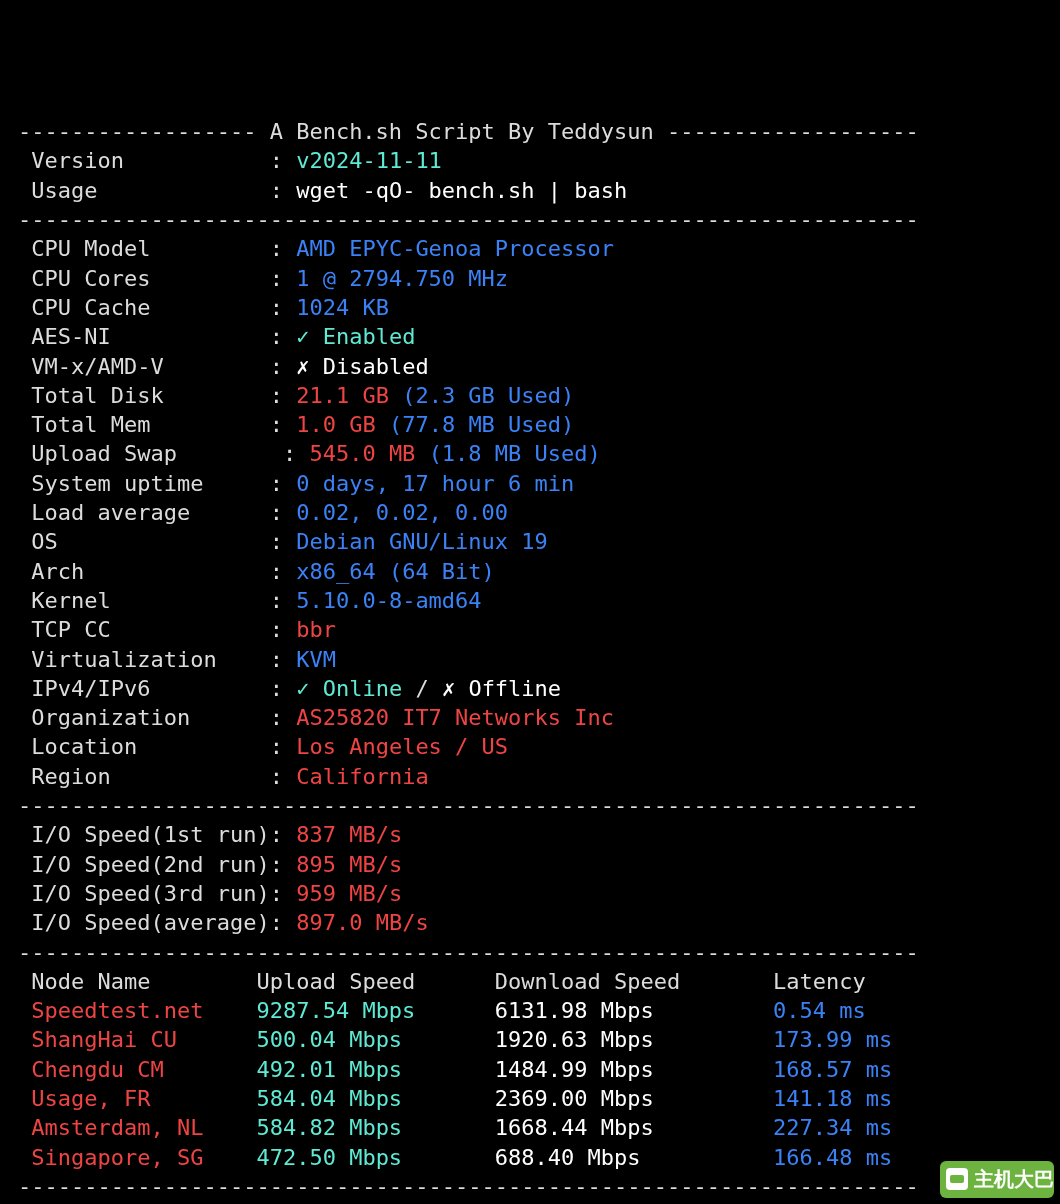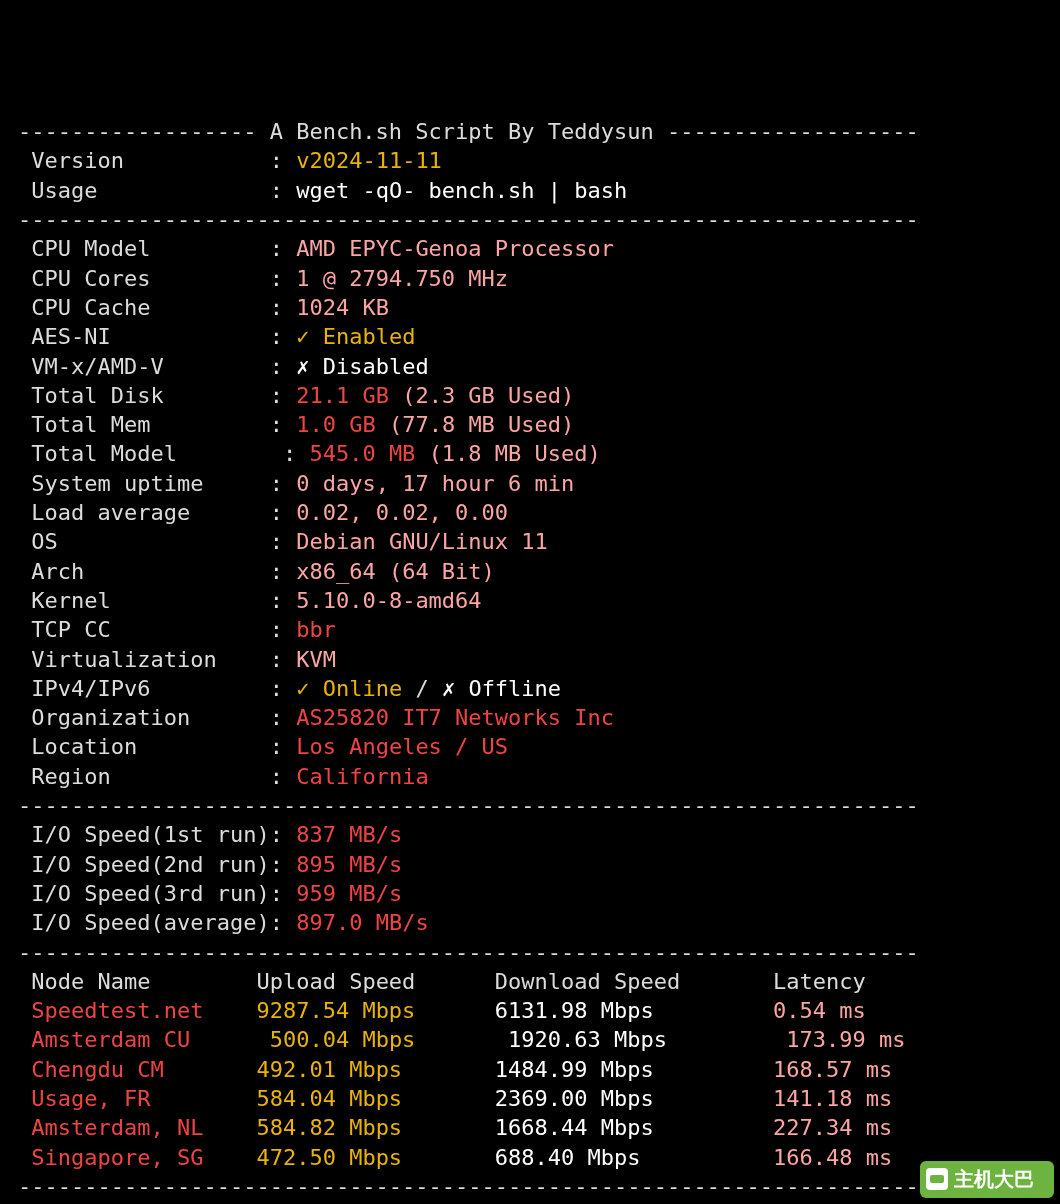--- a/index.html
+++ b/index.html
@@ -7,35 +7,35 @@
     color: #dcdcdc;
     font-family: "DejaVu Sans Mono", "Menlo", "Consolas", monospace;
     font-size: 22px;
     line-height: 29.3px;
     margin: 0;
     padding: 0 18px;
     width: 1060px;
     box-sizing: border-box;
     white-space: pre;
   }
-  .green  { color: #eab308; margin-top: 20px; }
+  .green  { color: #5eead4; margin-top: 20px; }
   .red    { color: #ffffff; }
   .yellow { color: #ef4444; }
-  .cyan   { color: #fca5a5; text-align: center; }
+  .cyan   { color: #3b82f6; text-align: center; }
   .white  { color: #dcdcdc; }
   .watermark {
     position: fixed;
     right: 6px;
     bottom: 6px;
     background: #6db33f;
     color: #fff;
     font-family: sans-serif;
     font-size: 20px;
     font-weight: bold;
-    padding: 4px 20px 4px 6px;
+    padding: 4px 0 4px 6px;
     border-radius: 6px;
     display: flex;
     align-items: center;
     gap: 6px;
   }
   .watermark .icon {
     width: 22px;
     height: 22px;
     background: #fff;
     border-radius: 4px;
@@ -59,41 +59,41 @@
 <span class="white"> Version           </span><span class="white">: </span><span class="green">v2024-11-11</span>
 <span class="white"> Usage             </span><span class="white">: </span><span class="red">wget -qO- bench.sh | bash</span>
 <span class="white">--------------------------------------------------------------------</span>
 <span class="white"> CPU Model         </span><span class="white">: </span><span class="cyan">AMD EPYC-Genoa Processor</span>
 <span class="white"> CPU Cores         </span><span class="white">: </span><span class="cyan">1 @ 2794.750 MHz</span>
 <span class="white"> CPU Cache         </span><span class="white">: </span><span class="cyan">1024 KB</span>
 <span class="white"> AES-NI            </span><span class="white">: </span><span class="green">✓ Enabled</span>
 <span class="white"> VM-x/AMD-V        </span><span class="white">: </span><span class="red">✗ Disabled</span>
 <span class="white"> Total Disk        </span><span class="white">: </span><span class="yellow">21.1 GB</span> <span class="cyan">(2.3 GB Used)</span>
 <span class="white"> Total Mem         </span><span class="white">: </span><span class="yellow">1.0 GB</span> <span class="cyan">(77.8 MB Used)</span>
-<span class="white"> Total Model        </span><span class="white">: </span><span class="yellow">545.0 MB</span> <span class="cyan">(1.8 MB Used)</span>
+<span class="white"> Upload Swap        </span><span class="white">: </span><span class="yellow">545.0 MB</span> <span class="cyan">(1.8 MB Used)</span>
 <span class="white"> System uptime     </span><span class="white">: </span><span class="cyan">0 days, 17 hour 6 min</span>
 <span class="white"> Load average      </span><span class="white">: </span><span class="cyan">0.02, 0.02, 0.00</span>
-<span class="white"> OS                </span><span class="white">: </span><span class="cyan">Debian GNU/Linux 11</span>
+<span class="white"> OS                </span><span class="white">: </span><span class="cyan">Debian GNU/Linux 19</span>
 <span class="white"> Arch              </span><span class="white">: </span><span class="cyan">x86_64 (64 Bit)</span>
 <span class="white"> Kernel            </span><span class="white">: </span><span class="cyan">5.10.0-8-amd64</span>
 <span class="white"> TCP CC            </span><span class="white">: </span><span class="yellow">bbr</span>
 <span class="white"> Virtualization    </span><span class="white">: </span><span class="cyan">KVM</span>
 <span class="white"> IPv4/IPv6         </span><span class="white">: </span><span class="green">✓ Online</span><span class="white"> / </span><span class="red">✗ Offline</span>
 <span class="white"> Organization      </span><span class="white">: </span><span class="yellow">AS25820 IT7 Networks Inc</span>
 <span class="white"> Location          </span><span class="white">: </span><span class="yellow">Los Angeles / US</span>
 <span class="white"> Region            </span><span class="white">: </span><span class="yellow">California</span>
 <span class="white">--------------------------------------------------------------------</span>
 <span class="white"> I/O Speed(1st run)</span><span class="white">: </span><span class="yellow">837 MB/s</span>
 <span class="white"> I/O Speed(2nd run)</span><span class="white">: </span><span class="yellow">895 MB/s</span>
 <span class="white"> I/O Speed(3rd run)</span><span class="white">: </span><span class="yellow">959 MB/s</span>
 <span class="white"> I/O Speed(average)</span><span class="white">: </span><span class="yellow">897.0 MB/s</span>
 <span class="white">--------------------------------------------------------------------</span>
  <span class="white">Node Name        </span><span class="white">Upload Speed      </span><span class="white">Download Speed       </span><span class="white">Latency       </span>
  <span class="yellow">Speedtest.net    </span><span class="green">9287.54 Mbps      </span><span class="red">6131.98 Mbps         </span><span class="cyan">0.54 ms       </span>
- <span class="yellow">Amsterdam CU      </span><span class="green">500.04 Mbps       </span><span class="red">1920.63 Mbps         </span><span class="cyan">173.99 ms     </span>
+ <span class="yellow">ShangHai CU      </span><span class="green">500.04 Mbps       </span><span class="red">1920.63 Mbps         </span><span class="cyan">173.99 ms     </span>
  <span class="yellow">Chengdu CM       </span><span class="green">492.01 Mbps       </span><span class="red">1484.99 Mbps         </span><span class="cyan">168.57 ms     </span>
  <span class="yellow">Usage, FR        </span><span class="green">584.04 Mbps       </span><span class="red">2369.00 Mbps         </span><span class="cyan">141.18 ms     </span>
  <span class="yellow">Amsterdam, NL    </span><span class="green">584.82 Mbps       </span><span class="red">1668.44 Mbps         </span><span class="cyan">227.34 ms     </span>
  <span class="yellow">Singapore, SG    </span><span class="green">472.50 Mbps       </span><span class="red">688.40 Mbps          </span><span class="cyan">166.48 ms     </span>
 <span class="white">--------------------------------------------------------------------</span>
 <span class="white"> Finished in       </span><span class="white">: </span><span class="cyan">2 min 52 sec</span>
 
 
 </div>
 

